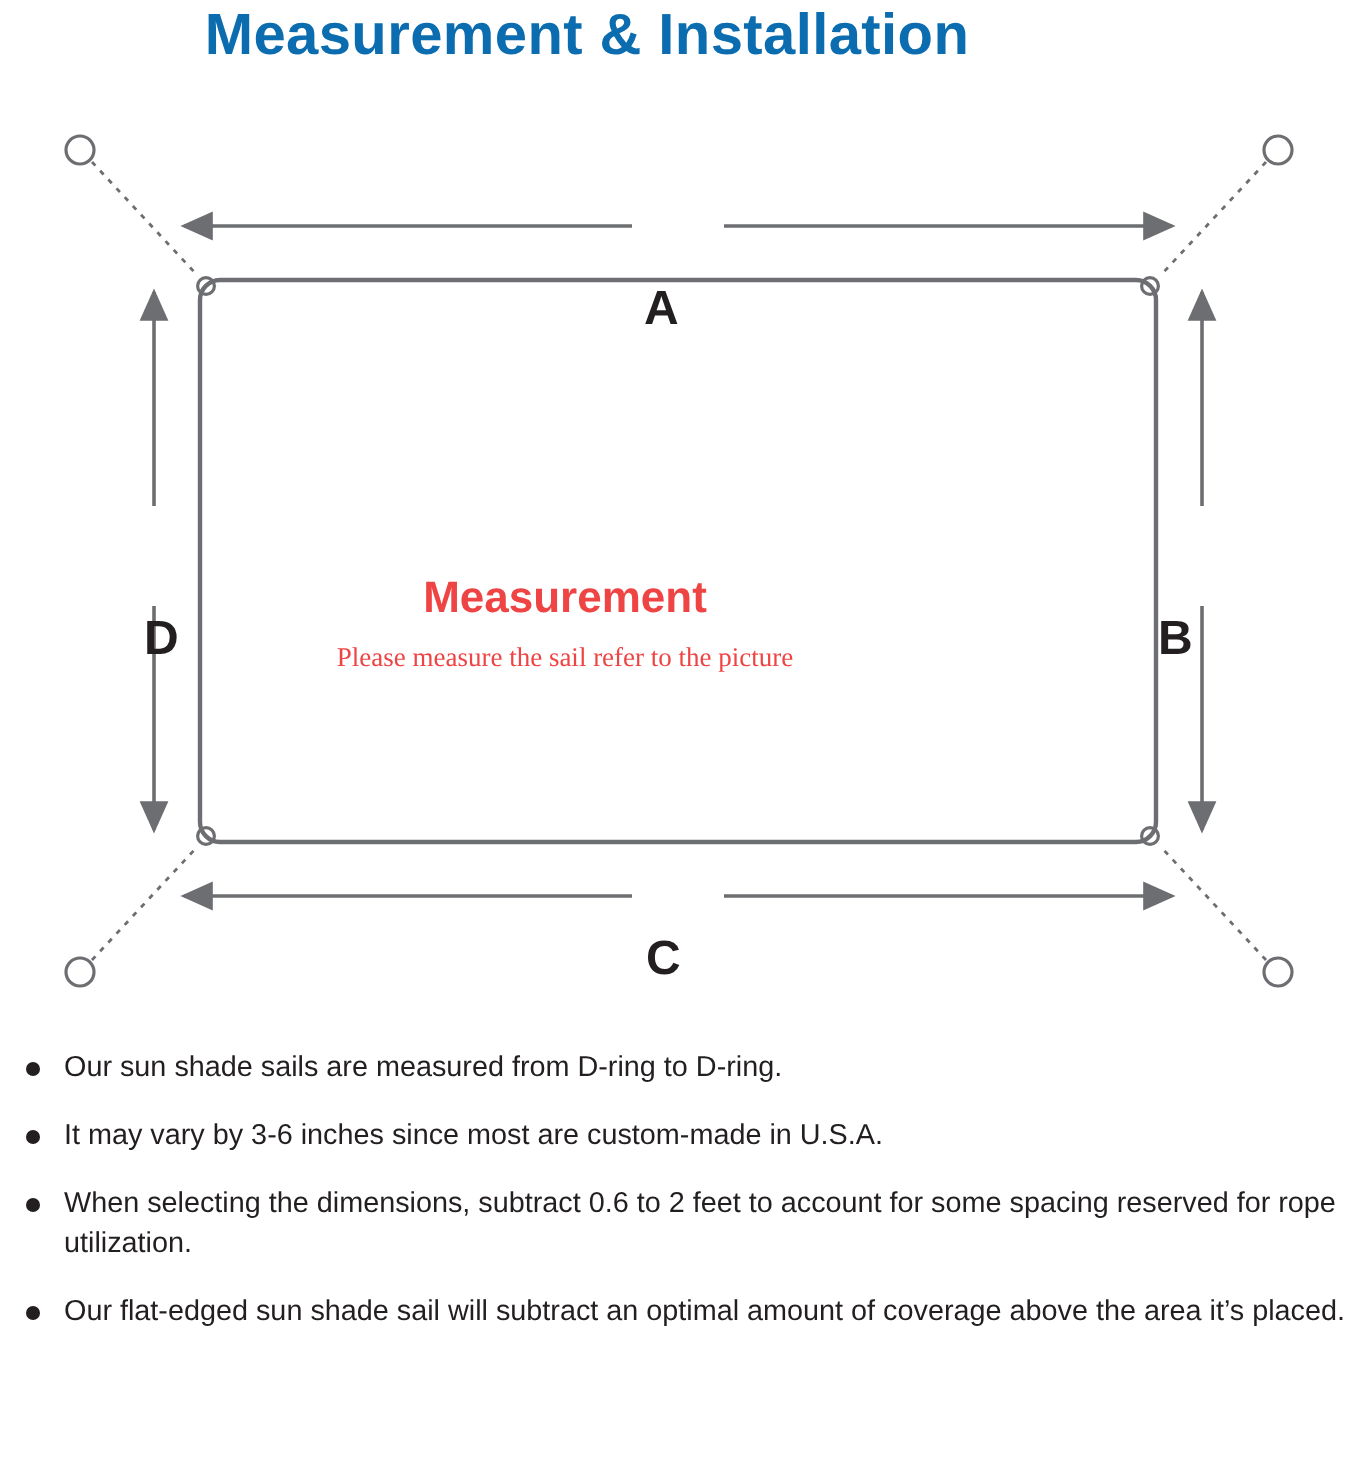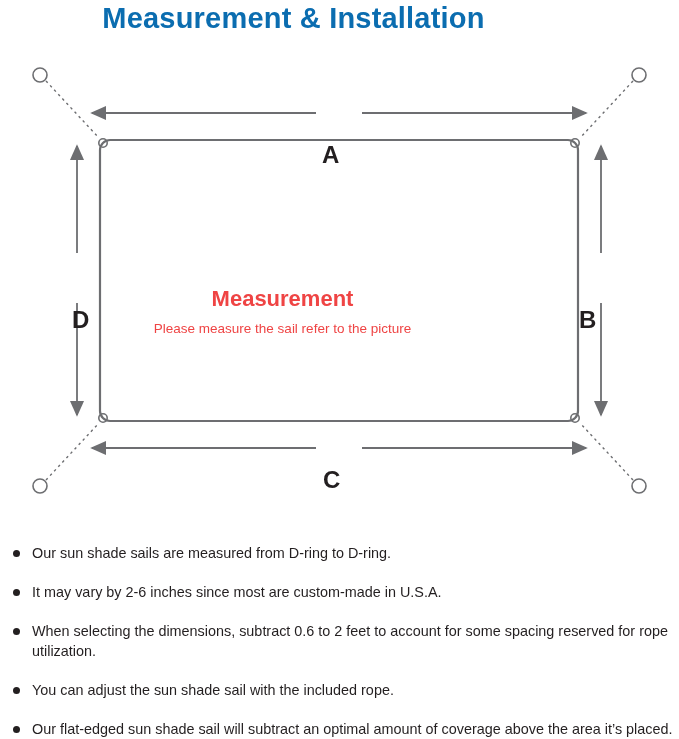--- a/index.html
+++ b/index.html
@@ -50,20 +50,21 @@
     color: #ef4444;
   }
   .meas-title {
     top: 241px;
     font-size: 22px;
     font-weight: bold;
   }
   .meas-sub {
     top: 276px;
     font-size: 13.5px;
+    font-family: Liberation Serif, serif;
   }
   .dim {
     position: absolute;
     font-size: 24px;
     font-weight: bold;
     color: #231f20;
   }
   .dim-a { left: 322px; top: 96px; }
   .dim-b { left: 579px; top: 261px; }
   .dim-c { left: 323px; top: 421px; }
@@ -76,21 +77,20 @@
     width: 679px;
     padding: 0;
   }
   .note {
     position: relative;
     padding-left: 32px;
     margin-bottom: 14px;
     font-size: 14.4px;
     line-height: 20px;
     color: #231f20;
-    margin-top: 19px;
   }
   .note .bullet {
     position: absolute;
     left: 13px;
     top: 7px;
     width: 7px;
     height: 7px;
     border-radius: 50%;
     background: #231f20;
   }
@@ -166,29 +166,25 @@
     <div class="dim dim-d">D</div>
   </div>
 
   <div class="notes">
     <div class="note">
       <span class="bullet"></span>
       <span class="note-text">Our sun shade sails are measured from D-ring to D-ring.</span>
     </div>
     <div class="note">
       <span class="bullet"></span>
-      <span class="note-text">It may vary by 2-6 inches since most are custom-made in U.S.A.</span>
+      <span class="note-text">It may vary by 3-6 inches since most are custom-made in U.S.A.</span>
     </div>
     <div class="note">
       <span class="bullet"></span>
       <span class="note-text">When selecting the dimensions, subtract 0.6 to 2 feet to account for some spacing reserved for rope utilization.</span>
-    </div>
-    <div class="note">
-      <span class="bullet"></span>
-      <span class="note-text">You can adjust the sun shade sail with the included rope.</span>
     </div>
     <div class="note">
       <span class="bullet"></span>
       <span class="note-text">Our flat-edged sun shade sail will subtract an optimal amount of coverage above the area it’s placed.</span>
     </div>
   </div>
 
 </div>
 
 </body></html>

